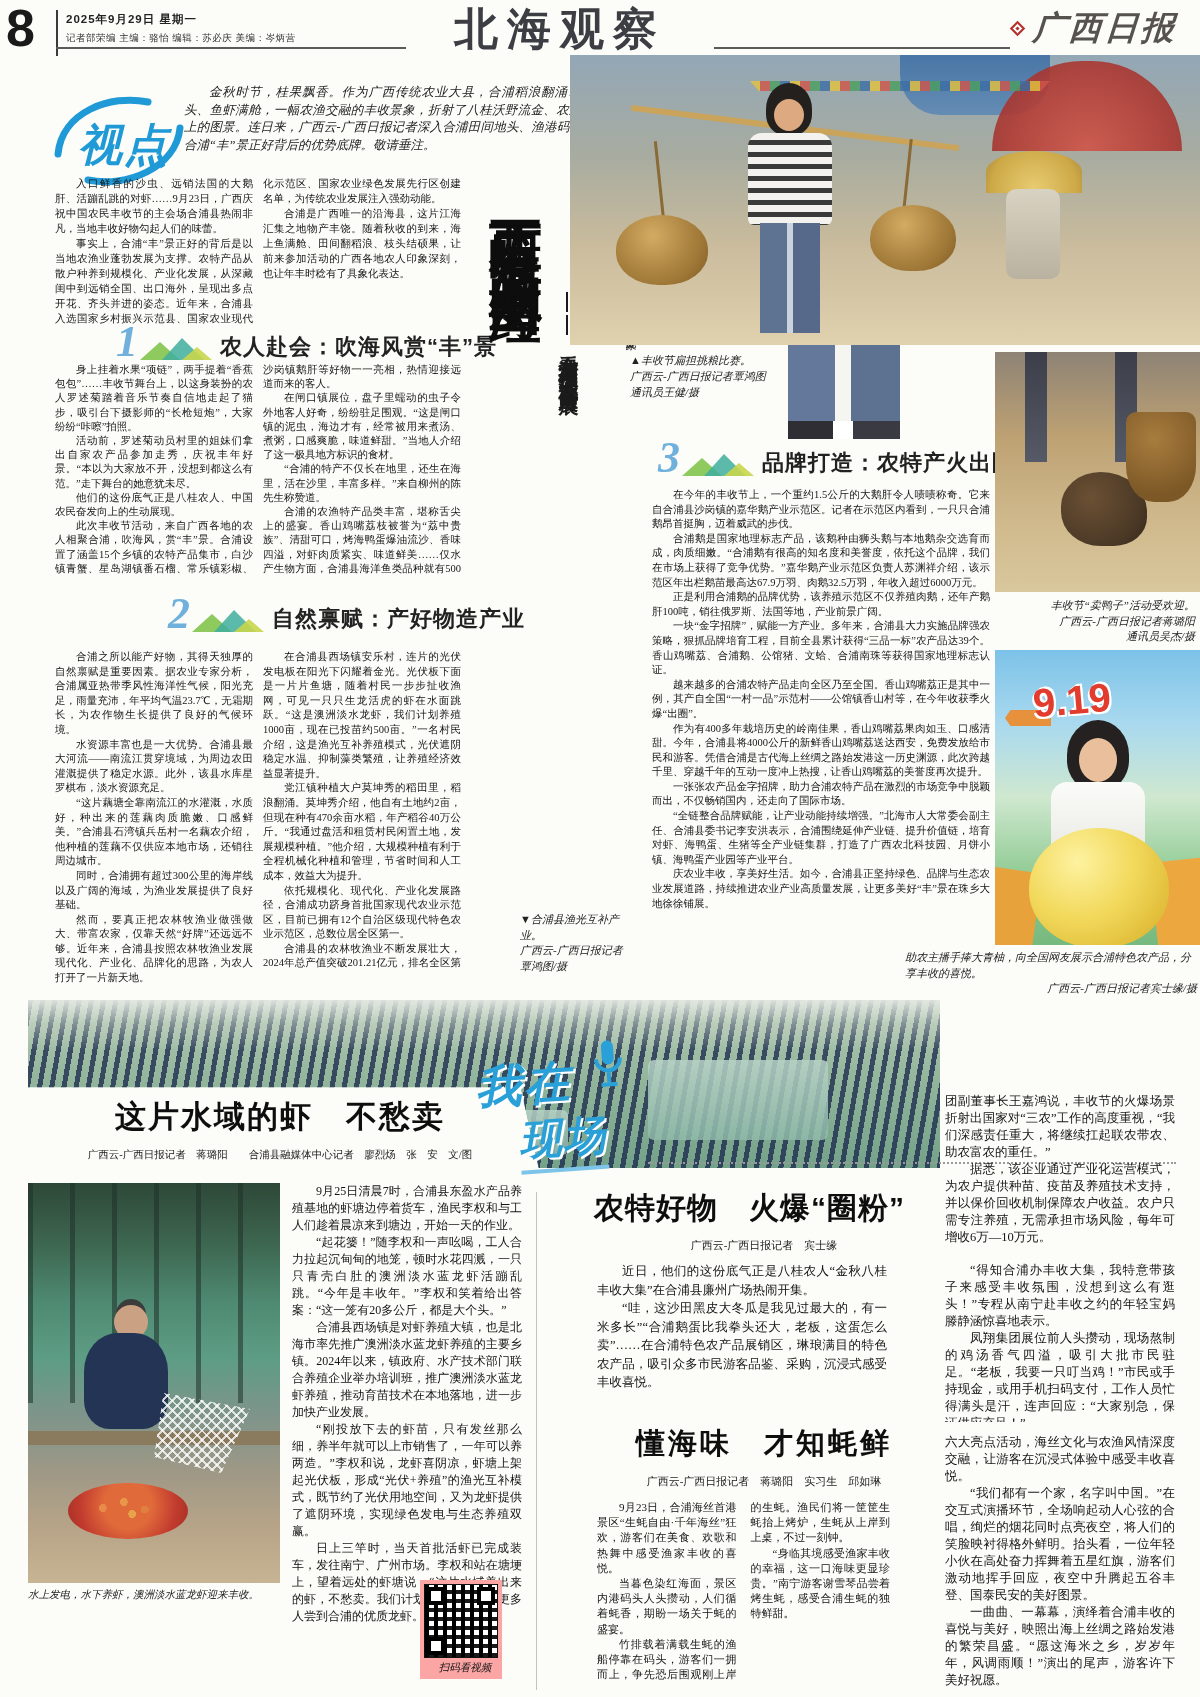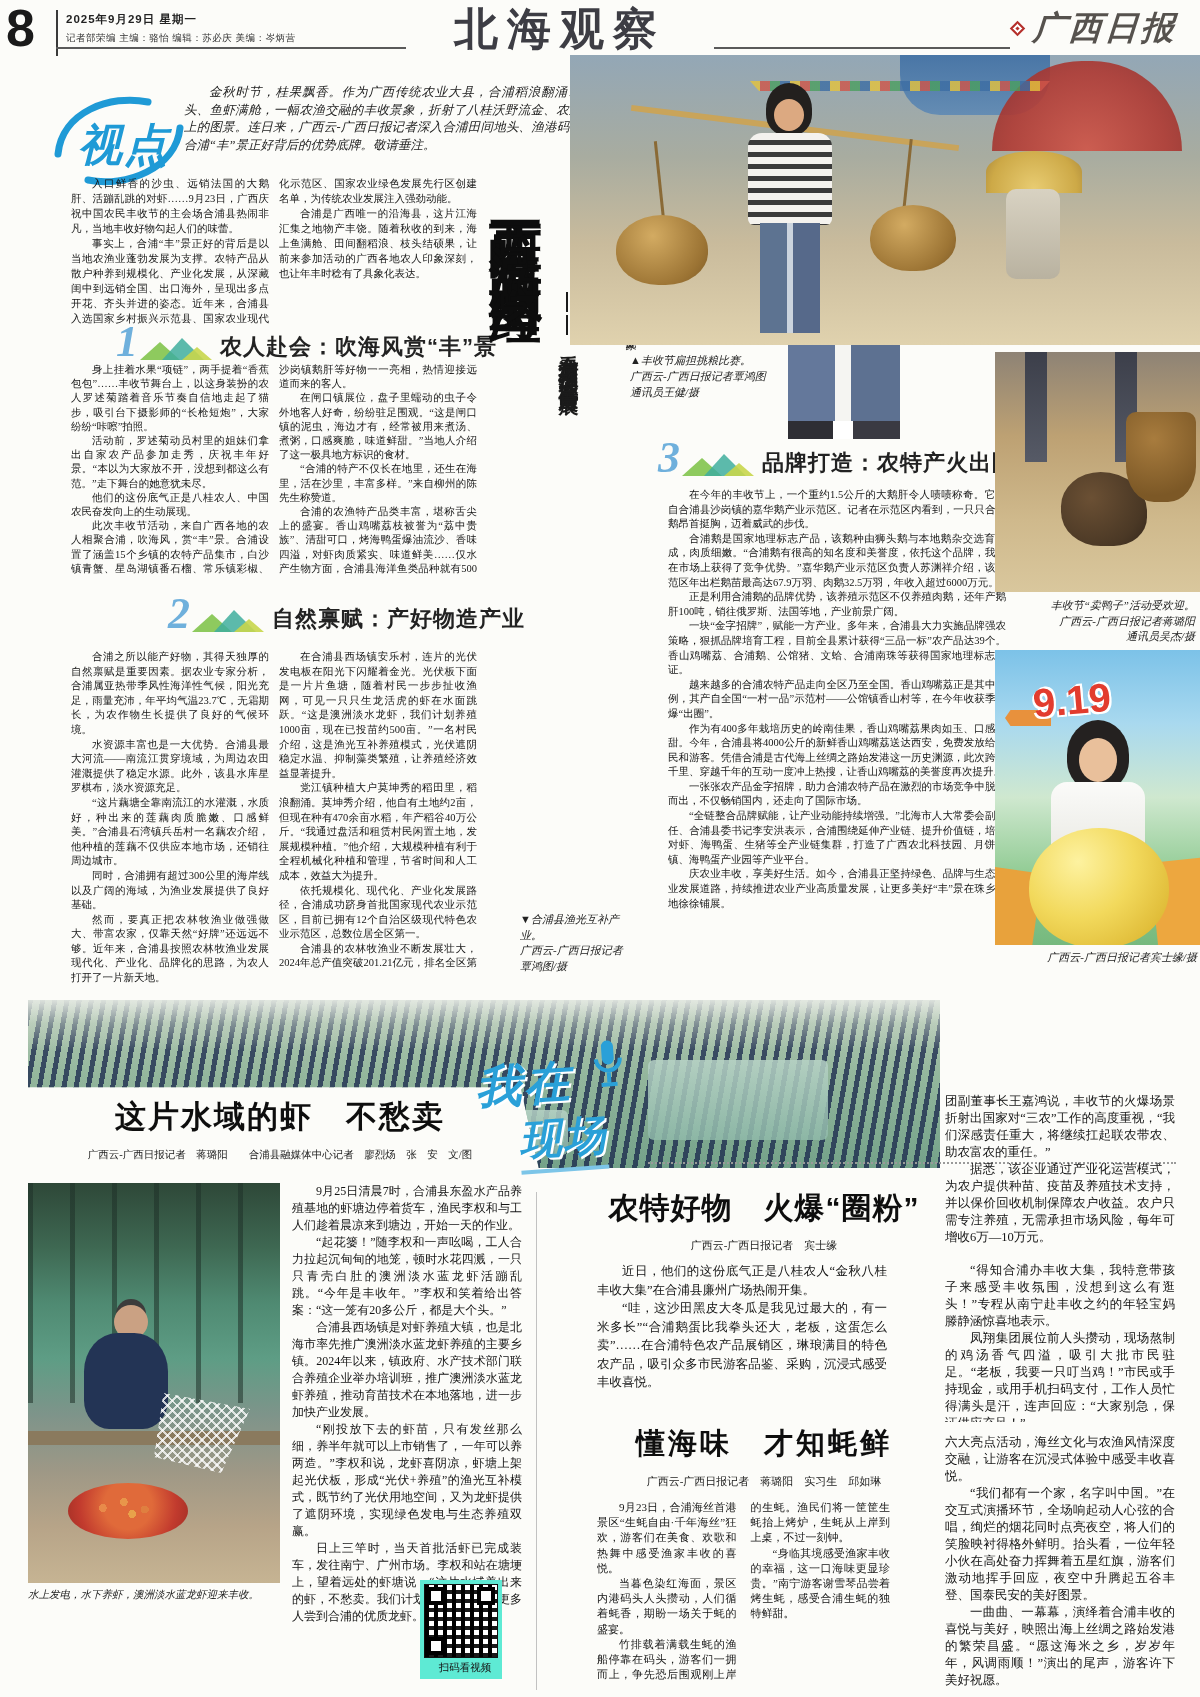--- a/index.html
+++ b/index.html
@@ -34,21 +34,21 @@
   .viewpoint { left:48px; top:90px; width:140px; height:102px; }
   .viewpoint svg { position:absolute; left:0; top:0; }
   .viewpoint-word { position:absolute; left:30px; top:26px; font-size:44px; font-weight:900; font-style:italic; color:#1f9ad6; letter-spacing:2px; }
   .ednote { left:184px; top:84px; width:436px; }
   .ednote-title { font-size:16px; font-weight:bold; font-family:"Liberation Sans",sans-serif; color:#111; margin-bottom:4px; }
   .ednote-text { font-size:12.5px; line-height:17.5px; font-style:italic; color:#1c1c1c; text-align:justify; text-indent:2em; }
   .quote-mark::before { content:"❞"; }
   .quote-mark { left:576px; top:70px; font-size:110px; color:#cde6f5; font-family:"Liberation Serif",serif; }
 
   
-  .ucol { font-size:10.5px; line-height:15px; color:#161616;margin-left:16px; }
+  .ucol { font-size:10.5px; line-height:15px; color:#161616; }
   .block-a { left:55px; top:176px; width:406px; height:152px; column-count:2; column-gap:10px; column-fill:auto; overflow:hidden; }
   .block-b { left:55px; top:363px; width:406px; height:237px; column-count:2; column-gap:10px; column-fill:auto; overflow:hidden; line-height:14.2px;}
   .block-c { left:55px; top:650px; width:406px; height:338px; column-count:2; column-gap:10px; column-fill:auto; overflow:hidden; line-height:14.6px;}
   .sec-hdr { display:flex; align-items:flex-end; }
   .sec-num { font-size:44px; line-height:40px; font-weight:900; font-style:italic; color:#6fb0dc; margin-right:2px; font-family:"Liberation Serif",serif;}
   .sec-hills { margin:0 8px 2px 0; }
   .sec-title { font-size:22px; font-weight:900; color:#222; letter-spacing:1px; font-family:"Liberation Sans",sans-serif; white-space:nowrap;}
   .hdr1 { left:116px; top:322px; }
   .hdr2 { left:168px; top:594px; }
   .hdr3 { left:658px; top:438px; }
@@ -131,33 +131,33 @@
   .scene-mic { position:absolute; left:118px; top:-4px; }
 
   
   .dotted-rule { left:648px; top:1162px; width:528px; border-top:2px dotted #9a9a9a; }
   .vrule-bottom { left:536px; top:1192px; width:1px; height:498px; background:#c2c2c2; }
 
   .a-headline { left:36px; top:1096px; width:488px; text-align:center; font-size:31px; font-weight:900; color:#0e0e0e; letter-spacing:2px; }
   .a-byline { left:36px; top:1148px; width:488px; text-align:center; font-size:10.5px; color:#222; }
   .a-text { left:292px; top:1183px; width:230px; height:505px; font-size:12px; line-height:17px; overflow:hidden; }
 
-  .b-headline { left:594px; top:1188px; width:340px; text-align:center; font-size:30px; font-weight:900; color:#0e0e0e; letter-spacing:1px;}
+  .b-headline { left:594px; top:1188px; width:340px; text-align:left; font-size:30px; font-weight:900; color:#0e0e0e; letter-spacing:1px;}
   .b-byline { left:594px; top:1238px; width:340px; text-align:center; font-size:11px; color:#222; }
   .b-col1 { left:597px; top:1262px; width:290px; height:154px; font-size:12.5px; line-height:18.5px; overflow:hidden; }
   .b-col2 { left:945px; top:1262px; width:230px; height:160px; font-size:12.5px; line-height:17px; overflow:hidden; }
   .b-cont { left:945px; top:1093px; width:230px; height:164px; font-size:12.5px; line-height:17px; overflow:hidden; }
 
   .c-headline { left:594px; top:1424px; width:340px; text-align:center; font-size:29px; font-weight:900; color:#0e0e0e; letter-spacing:3px; }
   .c-byline { left:594px; top:1474px; width:340px; text-align:center; font-size:11px; color:#222; }
   .c-body { left:597px; top:1500px; width:293px; height:190px; column-count:2; column-gap:14px; column-fill:auto; font-size:11px; line-height:15.2px; overflow:hidden; }
   .c-cont { left:945px; top:1434px; width:230px; height:256px; font-size:12.5px; line-height:17px; overflow:hidden; }
 
   
-  .qr-wrap { left:420px; top:1580px; width:82px; background:#5eead4; padding:4px; }
+  .qr-wrap { left:420px; top:1580px; width:82px; background:#fca5a5; padding:4px;font-style:italic; }
   .qr { position:relative; width:74px; height:74px; border:1px solid #111;
     background:
       repeating-linear-gradient(0deg, rgba(0,0,0,.9) 0 4px, transparent 4px 9px),
       repeating-linear-gradient(90deg, #000 0 4px, #fff 4px 9px); }
   .qr-corner { position:absolute; width:18px; height:18px; background:#fff; border:4px solid #000; }
   .qr-c1 { left:2px; top:2px; } .qr-c2 { right:2px; top:2px; } .qr-c3 { left:2px; bottom:2px; }
   .qr-label { width:82px; text-align:center; font-size:10.5px; margin-top:3px; font-family:"Liberation Sans",sans-serif; }
 </style>
 </head>
 <body>
@@ -297,20 +297,21 @@
   <div class="pp-sign"></div>
   <div class="pp-919 ">9.19</div>
   <div class="pp-hair"></div>
   <div class="pp-face"></div>
   <div class="pp-shirt"></div>
   <div class="pp-box1"></div>
   <div class="pp-box2"></div>
   <div class="pp-fruit"></div>
 </div>
 <div class="abs cap cap-pomelo">
+  <p>助农主播手捧大青柚，向全国网友展示合浦特色农产品，分享丰收的喜悦。</p>
   <p class="cap-pomelo-credit">广西云-广西日报记者宾士缘/摄</p>
 </div>
 
 <div class="abs cap cap-pano">
     <p>▼合浦县渔光互补产业。</p>
     <p>广西云-广西日报记者</p>
     <p>覃鸿图/摄</p>
   </div>
 <div class="abs photo photo-pano">
   <div class="pond" style="left:190px;top:95px;width:150px;height:55px"></div>

